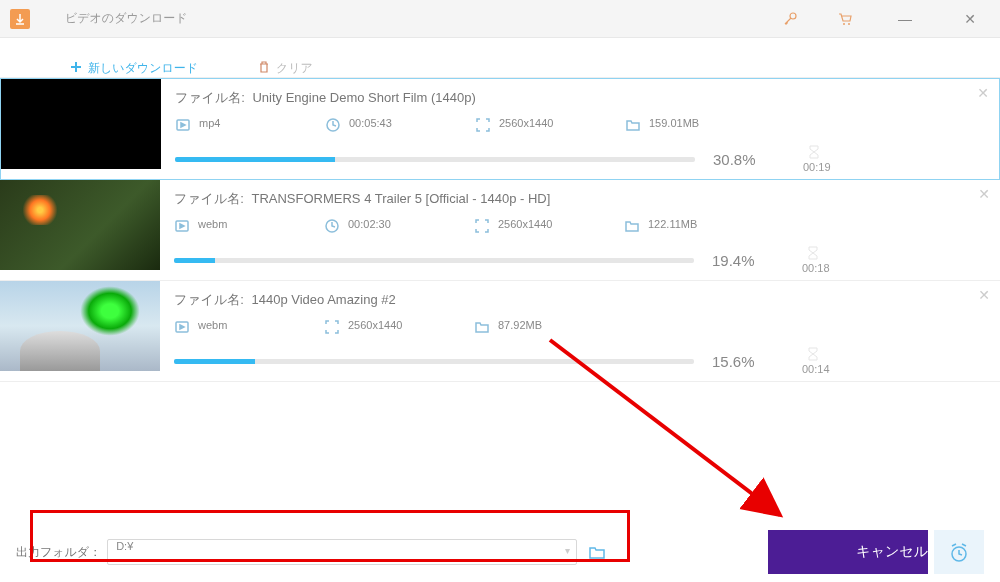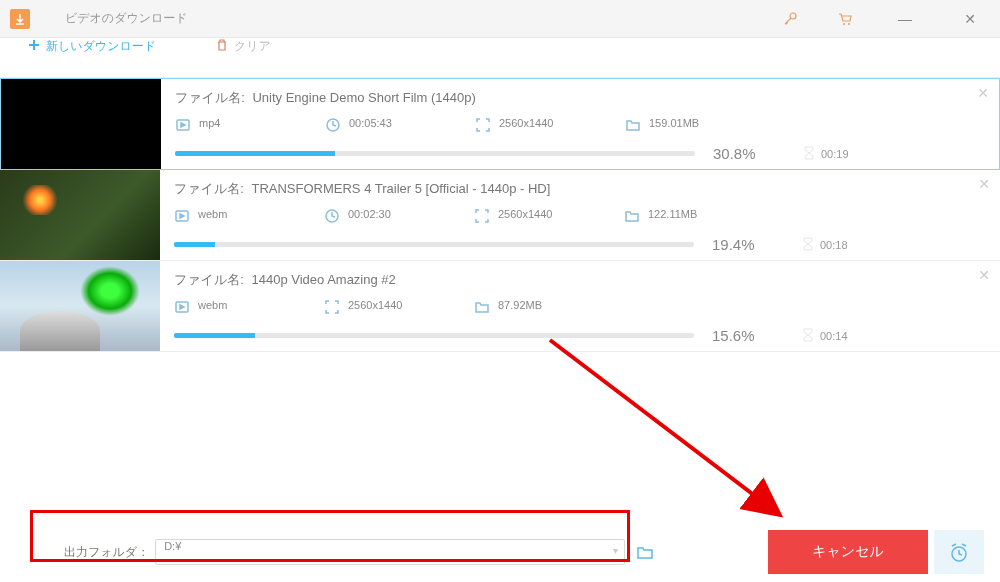--- a/index.html
+++ b/index.html
@@ -5,21 +5,21 @@
 * { margin: 0; padding: 0; box-sizing: border-box; font-family: "Meiryo", "Yu Gothic", Arial, sans-serif; }
 body { width: 1000px; height: 582px; background: #fff; overflow: hidden; position: relative; }
 
 .titlebar { height: 38px; background: #f5f5f5; display: flex; align-items: center; padding: 0 10px; border-bottom: 1px solid #e8e8e8; gap: 25px; }
 .titlebar .logo { width: 20px; height: 20px; background: #f39c52; border-radius: 2px; margin-right: 10px; display:flex; align-items:center; justify-content:center; }
 .titlebar .logo svg { width: 12px; height: 12px; }
 .titlebar .title { color: #9a9a9a; font-size: 12px; flex: 1; }
 .titlebar .tb-icon { width: 30px; height: 30px; display: flex; align-items: center; justify-content: center; color: #e8a06a; cursor: pointer; }
 .titlebar .tb-ctrl { width: 40px; height: 38px; display: flex; align-items: center; justify-content: center; color: #888; cursor: pointer; font-size: 14px; }
 
-.toolbar { height: 40px; display: flex; align-items: flex-start; padding-left: 28px; background:#fff; border-bottom: 1px solid #eee; }
+.toolbar { height: 40px; display: flex; align-items: flex-end; padding-left: 70px; background:#fff; border-bottom: 1px solid #eee; }
 .toolbar .btn { display: flex; align-items: center; color: #bbb; font-size: 12px; margin-right: 60px; cursor: pointer; }
 .toolbar .btn .ico { margin-right: 6px; }
 .toolbar .btn.new { color: #3fb4ea; }
 
 .list { }
 .row { display: flex; background: #fff; border-bottom: 1px solid #eee; position: relative; }
 .row.active { border: 1px solid #8fd3f2; }
 .thumb { width: 160px; height: 90px; background: #000; flex-shrink: 0; position:relative; overflow:hidden; }
 .thumb.t2 { background: linear-gradient(135deg,#2a3b1a 0%,#3d5a2a 60%,#1a2a0f 100%); }
 .thumb.t2::before { content:""; position:absolute; width:40px; height:30px; background: radial-gradient(circle,#ffcc44 10%,#ff7722 40%,transparent 70%); left:20px; top:15px; }
@@ -31,32 +31,32 @@
 .fname { font-size: 13px; color: #777; margin-bottom: 10px; }
 .fname .label { margin-right: 4px; }
 .meta { display: flex; align-items: center; margin-bottom: 12px; }
 .meta .cell { display: flex; align-items: flex-start; width: 150px; font-size: 11px; color: #888; }
 .meta .cell .mi { width: 16px; height: 16px; margin-right: 8px; display:flex; align-items:center; justify-content:center; }
 .meta .cell .mi svg { width:14px; height:14px; stroke:#8cbedb; fill:none; stroke-width:1.5; }
 .prog-row { display: flex; align-items: center; }
 .bar { flex: 0 0 520px; height: 5px; background: #e6e6e6; border-radius: 2px; overflow: hidden; margin-right: 18px; }
 .bar .fill { height: 100%; background: #35baf2; }
 .pct { width: 50px; font-size: 15px; color: #888; }
-.eta { display: flex; align-items: center; font-size: 11px; color: #999; margin-left: 40px; }
+.eta { display: flex; align-items: center; font-size: 11px; color: #999; margin-left: 40px; flex-direction: column; }
 .eta .hi { margin-right: 6px; opacity:.5; }
 .row .close { position: absolute; top: 6px; right: 10px; color: #ccc; cursor: pointer; font-size: 14px; }
 
 .footer { position: absolute; bottom: 0; left: 0; right: 0; height: 60px; display: flex; align-items: center; padding: 0 16px; background: #fff; }
-.out-area { display: flex; align-items: center; flex: 1; margin-left: 48px; }
+.out-area { display: flex; align-items: center; flex: 1; }
 .out-lbl { font-size: 12px; color: #777; margin-right: 6px; }
 .out-input { width: 470px; height: 26px; border: 1px solid #d8d8d8; border-radius: 2px; padding: 0 8px; font-size: 11px; color: #888; background: #fff; position:relative; }
 .out-input .chev { position:absolute; right:6px; top:5px; color:#ccc; font-size:10px; }
 .folder-btn { width: 28px; height: 26px; display:flex; align-items:center; justify-content:center; margin-left: 6px; cursor:pointer; }
 .folder-btn svg { width:16px; height:14px; stroke:#5fb8e8; fill:none; stroke-width:1.5; }
-.cancel-btn { width: 160px; height: 44px; background: #ef4444; color: #fff; display: flex; align-items: center; justify-content: center; font-size: 14px; cursor: pointer; margin-left: auto; }
+.cancel-btn { width: 160px; height: 44px; background: #4c1d95; color: #fff; display: flex; align-items: center; justify-content: flex-end; font-size: 14px; cursor: pointer; margin-left: auto; }
 .sched-btn { width: 50px; height: 44px; background: #eaf4fb; display: flex; align-items: center; justify-content: center; margin-left: 6px; cursor:pointer; }
 .sched-btn svg { width:22px; height:22px; stroke:#5fb8e8; fill:none; stroke-width:1.5; }
 
 .highlight-box { position: absolute; border: 3px solid #e80000; pointer-events: none; }
 .hb1 { left: 30px; top: 510px; width: 600px; height: 52px; }
 
 .arrow { position: absolute; pointer-events: none; }
 </style>
 </head>
 <body>

